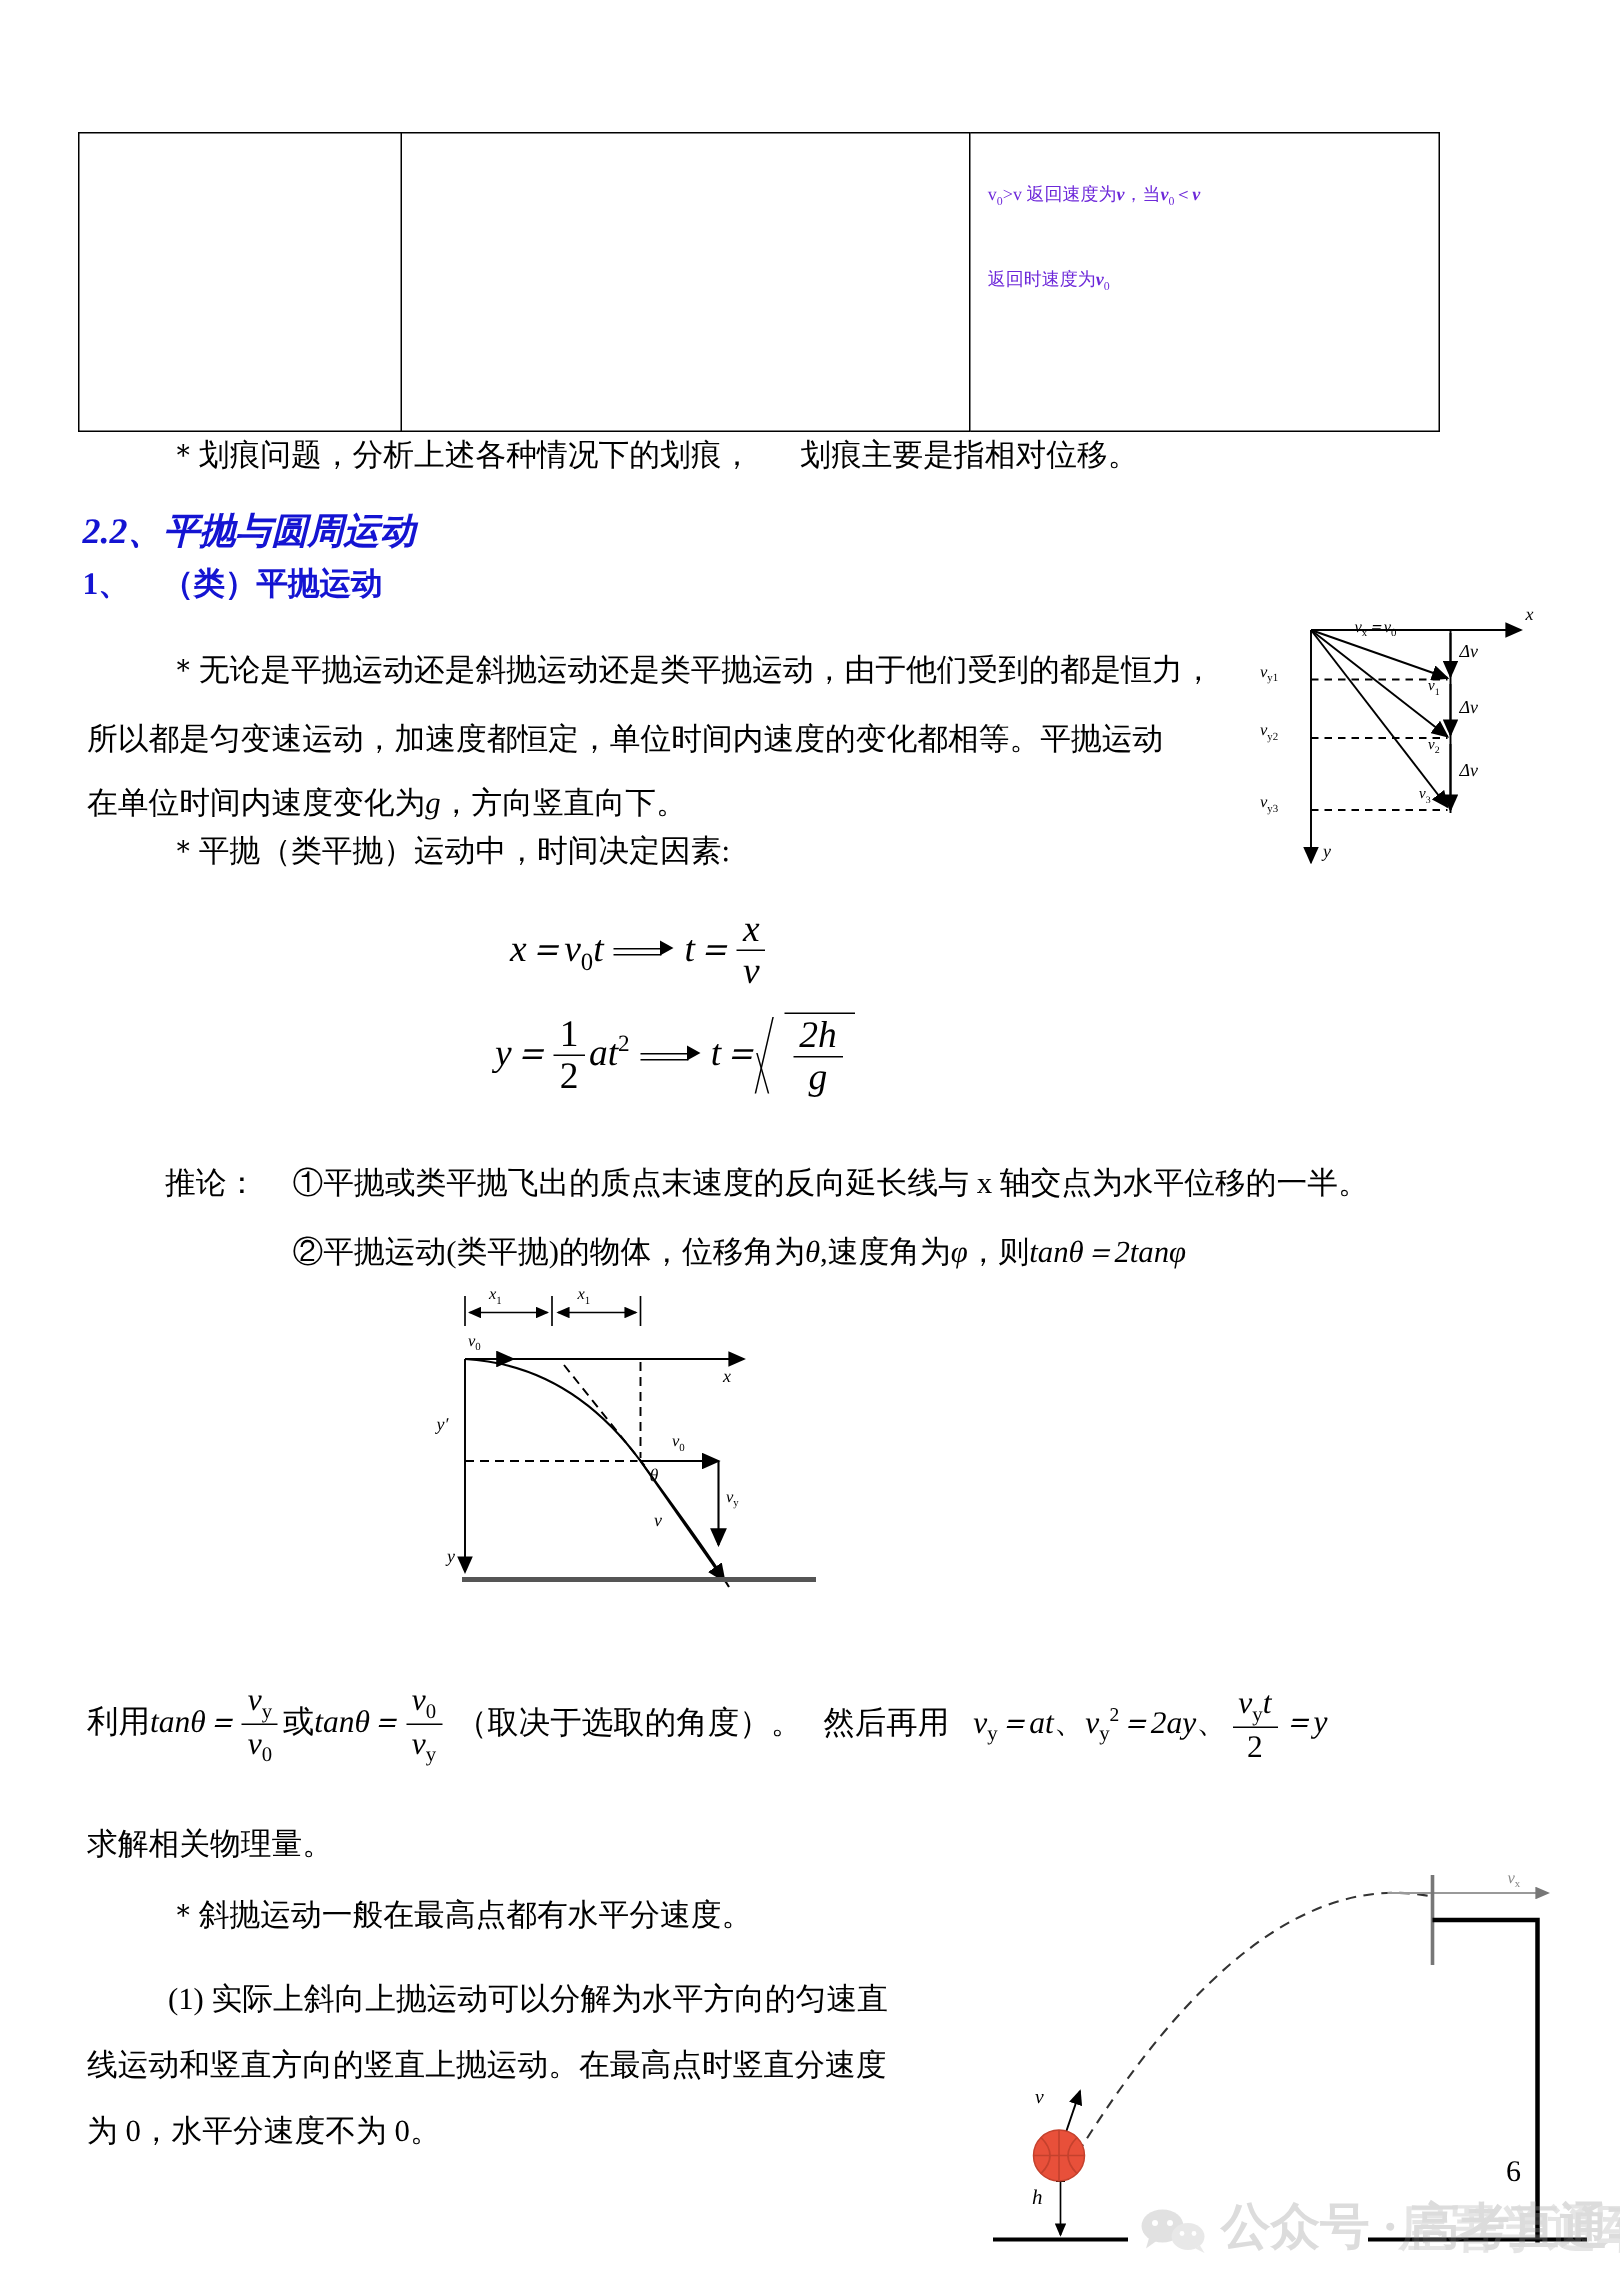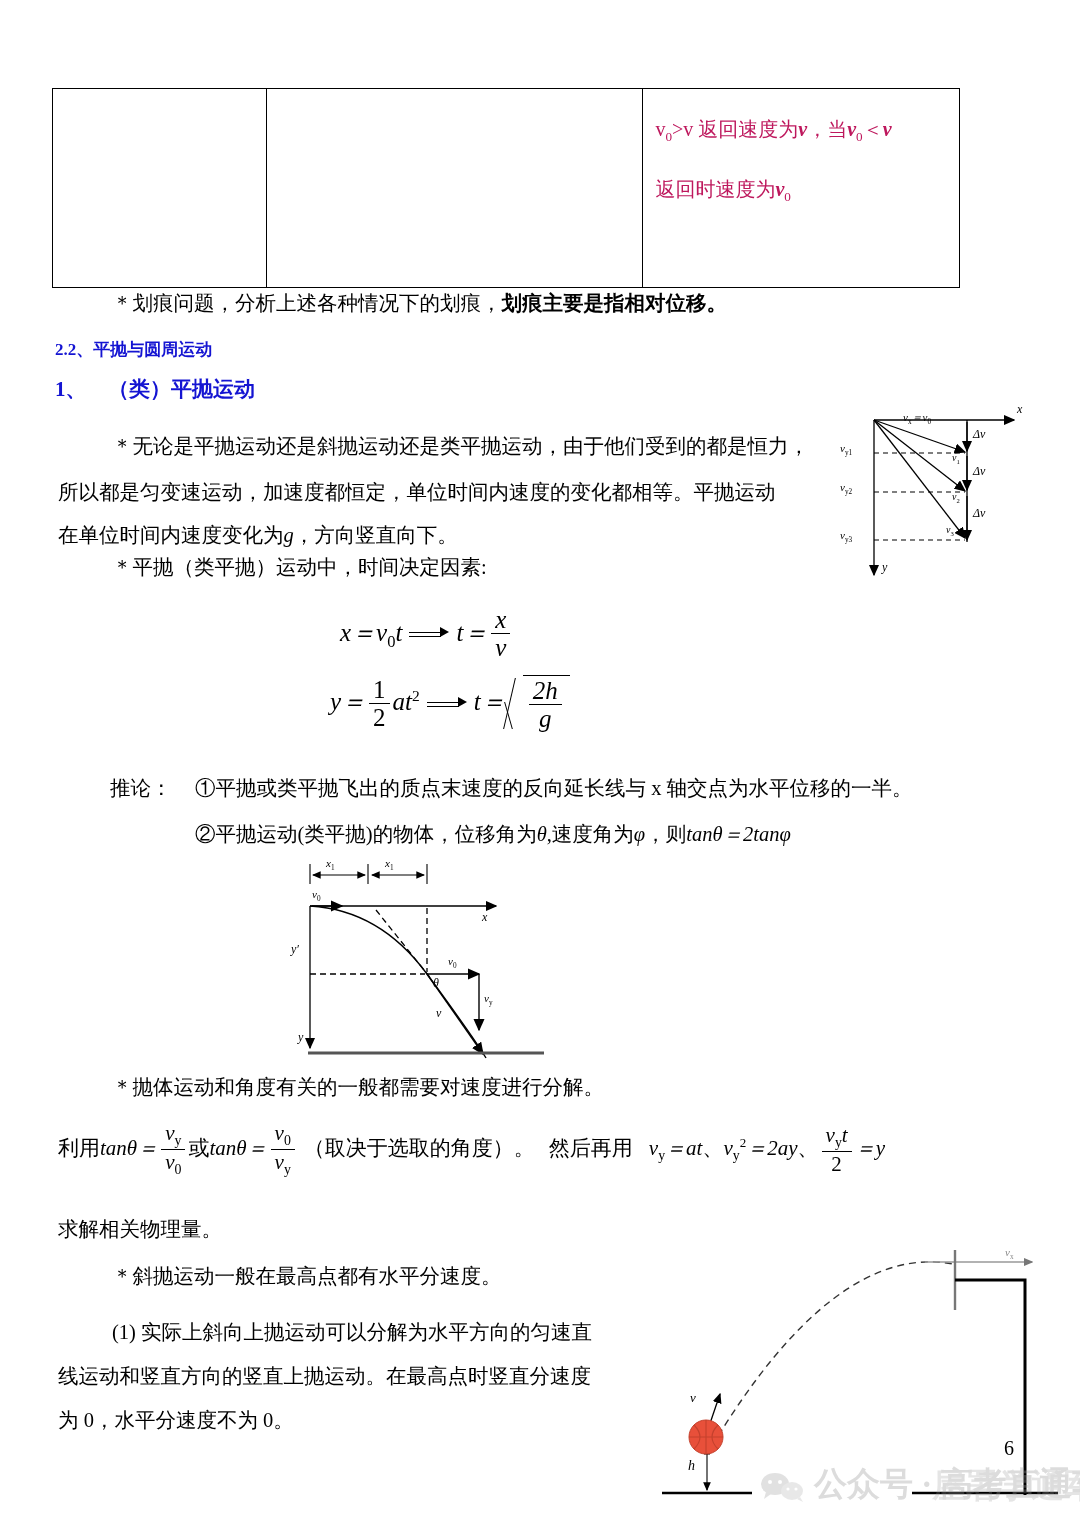--- a/index.html
+++ b/index.html
@@ -11,27 +11,27 @@
   }
   
   .tbl{
     position:absolute;left:52px;top:88px;width:908px;height:200px;
     border-collapse:collapse;
   }
   .tbl td{border:1.4px solid #000;vertical-align:top;padding:0;}
   .c1{width:222px;}
   .c2{width:392px;}
   .c3{width:294px;padding:14px 12px 0 12px !important;}
-  .c3 .ln{font-size:20px;line-height:52px;color:#be185d;white-space:nowrap;}
+  .c3 .ln{font-size:12px;line-height:52px;color:#6d28d9;white-space:nowrap;}
   i.v{font-family:"Liberation Serif",serif;font-style:italic;font-weight:bold;}
   sub{font-size:.66em;}
   
   .txt{position:absolute;color:#000;font-size:20.5px;white-space:nowrap;}
   .zh{font-family:"Liberation Serif","DejaVu Serif",serif;}
-  .b{font-weight:bold;}
+  .b{font-weight:normal;margin-left:32px;}
   .blue{color:#1414d2;font-weight:bold;}
   .mi{font-style:italic;font-family:"Liberation Serif",serif;}
   
   .math{position:absolute;font-family:"Liberation Serif",serif;color:#000;}
   .frac{display:inline-block;vertical-align:middle;text-align:center;margin:0 3px;}
   .frac .num{display:block;padding:0 4px;line-height:1.05;}
   .frac .den{display:block;border-top:1.4px solid #000;padding:0 4px;line-height:1.15;}
   .sqrt{display:inline-block;vertical-align:middle;position:relative;padding-left:17px;}
   .sqrt:before{
     content:"";position:absolute;left:3px;top:3px;width:11px;height:calc(100% - 8px);
@@ -67,21 +67,21 @@
       <td class="c3">
         <div class="ln"><span>v</span><sub>0</sub><span>&gt;v 返回速度为</span><i class="v">v</i><span>，当</span><i class="v">v</i><sub>0</sub><span>＜</span><i class="v">v</i></div>
         <div class="ln"><span>返回时速度为</span><i class="v">v</i><sub>0</sub></div>
       </td>
     </tr>
   </tbody>
     </table>
 
   <div class="txt zh" style="left:112px;top:289px;"><span>＊划痕问题，分析上述各种情况下的划痕，</span><span class="b">划痕主要是指相对位移。</span></div>
 
-  <div class="txt zh blue" style="left:55px;top:338px;font-size:17px;">2.2、平抛与圆周运动</div>
+  <div class="txt zh blue" style="left:55px;top:338px;font-size:24px;font-style:italic;">2.2、平抛与圆周运动</div>
   <div class="txt zh blue" style="left:55px;top:375px;font-size:21px;">1、</div>
   <div class="txt zh blue" style="left:108px;top:375px;font-size:21px;">（类）平抛运动</div>
 
   <div class="txt zh" style="left:112px;top:432px;text-align:center;">＊无论是平抛运动还是斜抛运动还是类平抛运动，由于他们受到的都是恒力，</div>
   <div class="txt zh" style="left:58px;top:478px;">所以都是匀变速运动，加速度都恒定，单位时间内速度的变化都相等。平抛运动</div>
   <div class="txt zh" style="left:58px;top:521px;"><span>在单位时间内速度变化为</span><span class="mi">g</span><span>，方向竖直向下。</span></div>
 
   <div class="txt zh" style="left:112px;top:553px;">＊平抛（类平抛）运动中，时间决定因素:</div>
 
   <div class="fig" style="left:836px;top:390px;">
@@ -183,21 +183,20 @@
     <div class="txt" style="left:16px;top:26px;font-size:11px;"><i class="mi">v</i><sub>0</sub></div>
     <div class="txt mi" style="left:186px;top:48px;font-size:12px;">x</div>
     <div class="txt mi" style="left:2px;top:168px;font-size:12px;">y</div>
     <div class="txt mi" style="left:-5px;top:80px;font-size:12px;">y′</div>
     <div class="txt mi" style="left:137px;top:114px;font-size:12px;">θ</div>
     <div class="txt mi" style="left:140px;top:144px;font-size:12px;">v</div>
     <div class="txt" style="left:152px;top:93px;font-size:11px;"><i class="mi">v</i><sub>0</sub></div>
     <div class="txt" style="left:188px;top:130px;font-size:11px;"><i class="mi">v</i><sub>y</sub></div>
   </div>
 
-  <div class="txt zh" style="left:112px;top:1073px;">＊抛体运动和角度有关的一般都需要对速度进行分解。</div>
 
   <div class="math zh" style="left:58px;top:1122px;font-size:21px;white-space:nowrap;">
     <span>利用</span><span class="mi">tanθ＝</span><span class="frac"><span class="num"><i class="mi">v</i><sub>y</sub></span><span class="den"><i class="mi">v</i><sub>0</sub></span></span><span>或</span><span class="mi">tanθ＝</span><span class="frac"><span class="num"><i class="mi">v</i><sub>0</sub></span><span class="den"><i class="mi">v</i><sub>y</sub></span></span><span style="margin-left:6px;">（取决于选取的角度）。</span><span style="margin-left:14px;">然后再用</span><span style="margin-left:16px;"><i class="mi">v</i><sub>y</sub><span class="mi">＝at</span></span><span>、</span><span><i class="mi">v</i><sub>y</sub><sup style="font-size:.62em;">2</sup><span class="mi">＝2ay</span></span><span>、</span><span class="frac"><span class="num"><i class="mi">v</i><sub>y</sub><i class="mi">t</i></span><span class="den">2</span></span><span class="mi">＝y</span>
   </div>
 
   <div class="txt zh" style="left:58px;top:1215px;">求解相关物理量。</div>
 
   <div class="txt zh" style="left:112px;top:1262px;">＊斜抛运动一般在最高点都有水平分速度。</div>
 
   <div class="txt zh" style="left:112px;top:1318px;">(1) 实际上斜向上抛运动可以分解为水平方向的匀速直</div>

